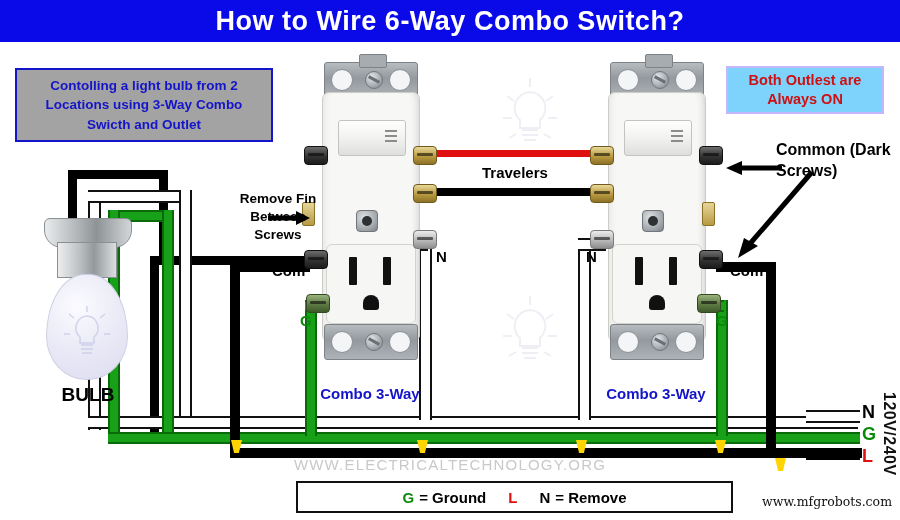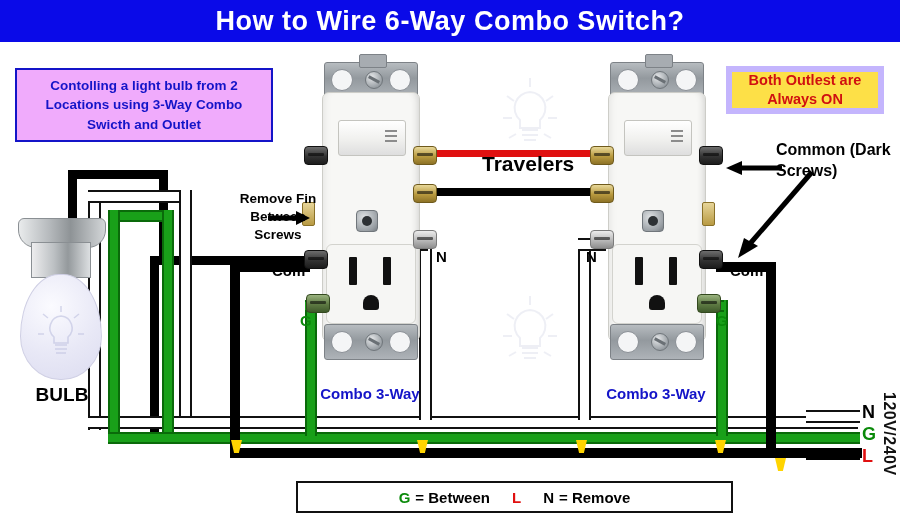--- a/index.html
+++ b/index.html
@@ -8,25 +8,25 @@
   #stage{position:absolute;inset:0;width:900px;height:520px;background:#ffffff;}
 
   
   .titlebar{position:absolute;left:0;top:0;width:900px;height:42px;background:#0a0ae8;}
   .titlebar .t{position:absolute;left:0;top:0;width:900px;height:42px;
       display:flex;align-items:center;justify-content:center;
       color:#fff;font-size:27px;font-weight:bold;letter-spacing:.5px;}
 
   
   .note-left{position:absolute;left:15px;top:68px;width:258px;height:74px;
-      border:2px solid #1414c8;background:#f0abfc;box-sizing:border-box;
+      border:2px solid #1414c8;background:#a3a3a3;box-sizing:border-box;
       display:flex;align-items:center;justify-content:center;text-align:center;
       color:#1414c8;font-size:13.5px;font-weight:bold;line-height:1.42;padding:2px 6px;}
   .note-right{position:absolute;left:726px;top:66px;width:158px;height:48px;
-      border:6px solid #c4b5fd;background:#fde047;box-sizing:border-box;
+      border:2px solid #c4b5fd;background:#7dd3fc;box-sizing:border-box;
       display:flex;align-items:center;justify-content:center;text-align:center;
       color:#d01010;font-size:14.5px;font-weight:bold;line-height:1.3;}
 
   
   .legend{position:absolute;left:296px;top:481px;width:437px;height:32px;
       border:2px solid #111;background:#fff;box-sizing:border-box;
       display:flex;align-items:center;justify-content:center;gap:5px;
       font-size:15px;font-weight:bold;color:#000;}
   .legend .g{color:#0a8a0a;}
   .legend .l{color:#e01010;}
@@ -174,21 +174,21 @@
   <div class="w" style="left:806px;top:410px;width:54px;height:9px;background:#fff;border-top:2px solid #111;border-bottom:2px solid #111;"></div>
   <div class="w" style="left:806px;top:432px;width:54px;height:8px;background:#19a019;border-top:2px solid #0a6a0a;border-bottom:2px solid #0a6a0a;"></div>
   <div class="w" style="left:806px;top:450px;width:54px;height:10px;background:#000;"></div>
 
   <div class="nut" style="left:231px;top:440px;"></div>
   <div class="nut" style="left:417px;top:440px;"></div>
   <div class="nut" style="left:576px;top:440px;"></div>
   <div class="nut" style="left:715px;top:440px;"></div>
   <div class="nut" style="left:775px;top:458px;"></div>
 
-  <div style="position:absolute;left:0;top:218px;width:120px;height:190px;">
+  <div style="position:absolute;left:26px;top:218px;width:120px;height:190px;">
     <div style="position:absolute;left:18px;top:0;width:86px;height:28px;
                 background:linear-gradient(90deg,#e9ebec,#b6babd 35%,#8e9396 60%,#d3d6d8);
                 border-radius:6px 6px 18px 18px;border:1px solid #8a8f93;"></div>
     <div style="position:absolute;left:31px;top:24px;width:58px;height:34px;
                 background:linear-gradient(90deg,#ededee,#bcc0c3 38%,#94999c 62%,#dcdfe1);
                 border:1px solid #8a8f93;"></div>
     <div style="position:absolute;left:20px;top:56px;width:80px;height:104px;
                 background:radial-gradient(circle at 38% 30%,#fbfbff,#e8e8f6 55%,#dcdcf0);
                 border:1px solid #cfcfe4;border-radius:48% 48% 50% 50%/60% 60% 42% 42%;"></div>
     <svg style="position:absolute;left:36px;top:86px;opacity:.55;" width="50" height="64" viewBox="0 0 50 64">
@@ -266,21 +266,21 @@
   </div>
 
   <div class="devlabel" style="left:576px;top:385px;">Combo 3-Way</div>
 
   <div class="lbl" style="left:186px;top:190px;width:92px;white-space:normal;text-align:center;font-size:13.5px;line-height:1.35;margin-left:46px;">Remove Fin Between Screws</div>
   <svg style="position:absolute;left:268px;top:210px;" width="42" height="16" viewBox="0 0 42 16">
     <path d="M0 8h30" stroke="#000" stroke-width="5"></path>
     <path d="M42 8l-14-7v14z" fill="#000"></path>
   </svg>
 
-  <div class="lbl" style="left:482px;top:152px;font-size:21px;">Travelers</div>
+  <div class="lbl" style="left:482px;top:164px;font-size:15px;">Travelers</div>
 
   <div class="lbl" style="left:776px;top:140px;width:116px;white-space:normal;font-size:16px;line-height:1.3;">Common (Dark Screws)</div>
   <svg style="position:absolute;left:726px;top:160px;" width="56" height="16" viewBox="0 0 56 16">
     <path d="M56 8H16" stroke="#000" stroke-width="5"></path>
     <path d="M0 8l16-7v14z" fill="#000"></path>
   </svg>
   <svg style="position:absolute;left:730px;top:166px;" width="86" height="96" viewBox="0 0 86 96">
     <path d="M82 6L18 80" stroke="#000" stroke-width="5"></path>
     <path d="M8 92l6-20 14 8z" fill="#000"></path>
   </svg>
@@ -292,25 +292,27 @@
   <div class="lbl" style="left:586px;top:248px;font-size:15px;">N</div>
 
   <div class="lbl" style="left:300px;top:312px;font-size:15px;color:#0a8a0a;">G</div>
   <div class="lbl" style="left:716px;top:312px;font-size:15px;color:#0a8a0a;">G</div>
 
   <div class="lbl" style="left:862px;top:402px;font-size:18px;color:#000;">N</div>
   <div class="lbl" style="left:862px;top:424px;font-size:18px;color:#0a8a0a;">G</div>
   <div class="lbl" style="left:862px;top:446px;font-size:18px;color:#e01010;">L</div>
   <div class="vlabel" style="left:880px;top:392px;">120V/240V</div>
 
+  <div class="watermark">WWW.ELECTRICALTECHNOLOGY.ORG</div>
 
   <div class="legend">
     <span class="g">G</span>
-    <span>= Between</span>
+    <span>= Ground</span>
     <span class="sp"></span>
     <span class="l">L</span>
     <span class="sp"></span>
     <span>N</span>
     <span>= Remove</span>
   </div>
 
+  <div class="mfg">www.mfgrobots.com</div>
 
 </div>
 
 </body></html>

